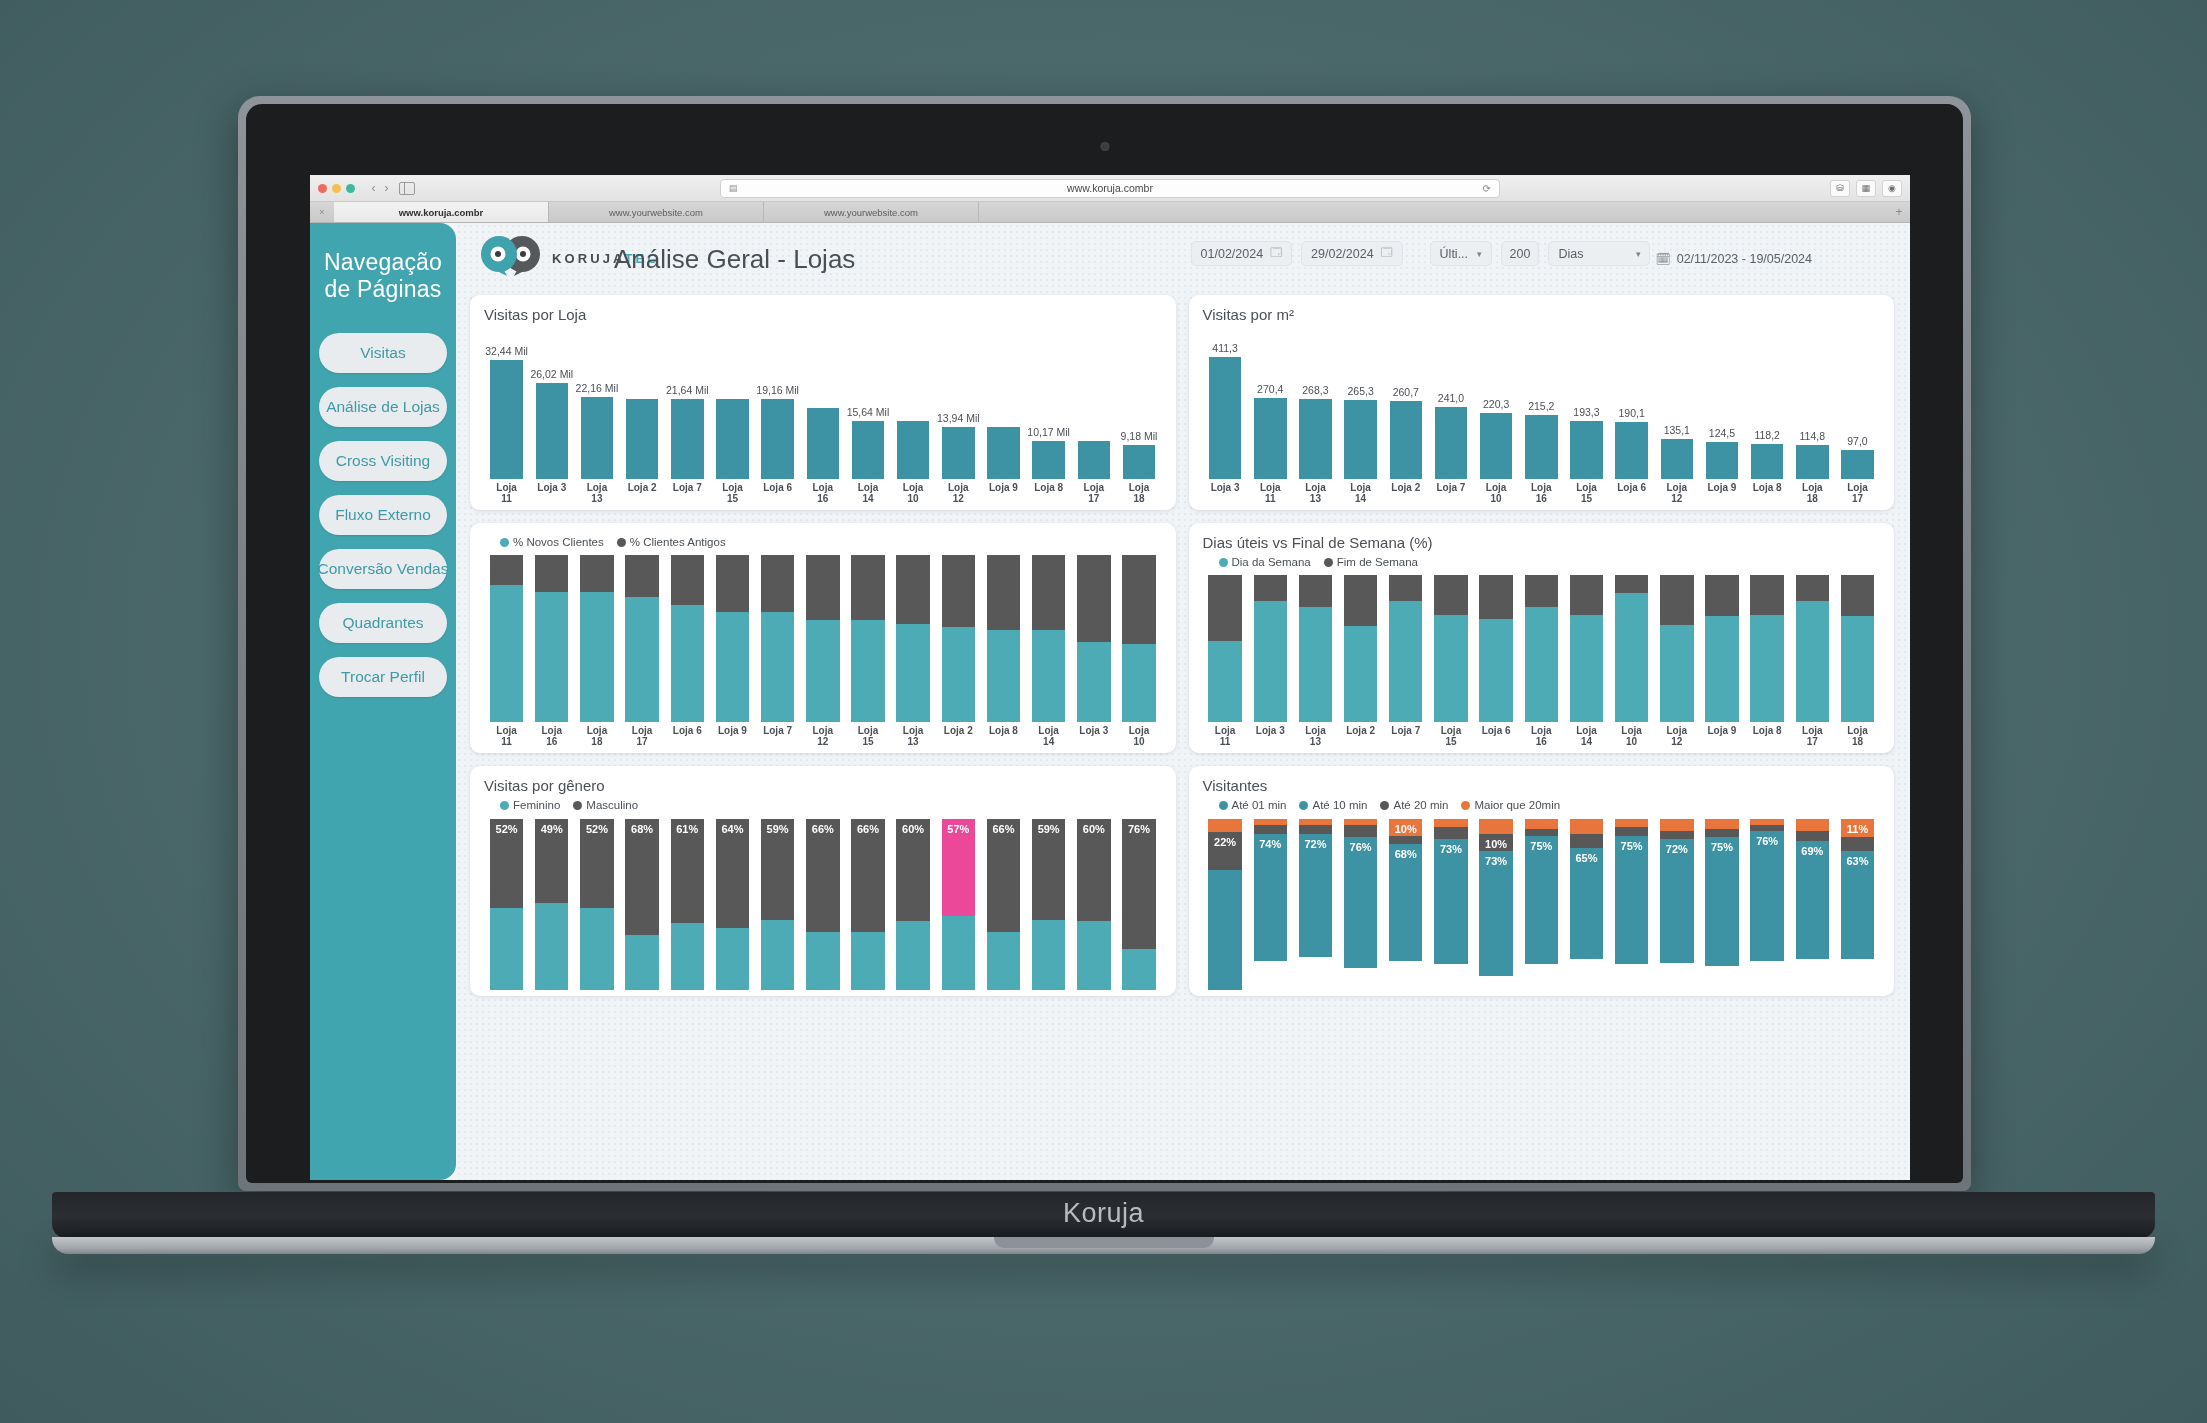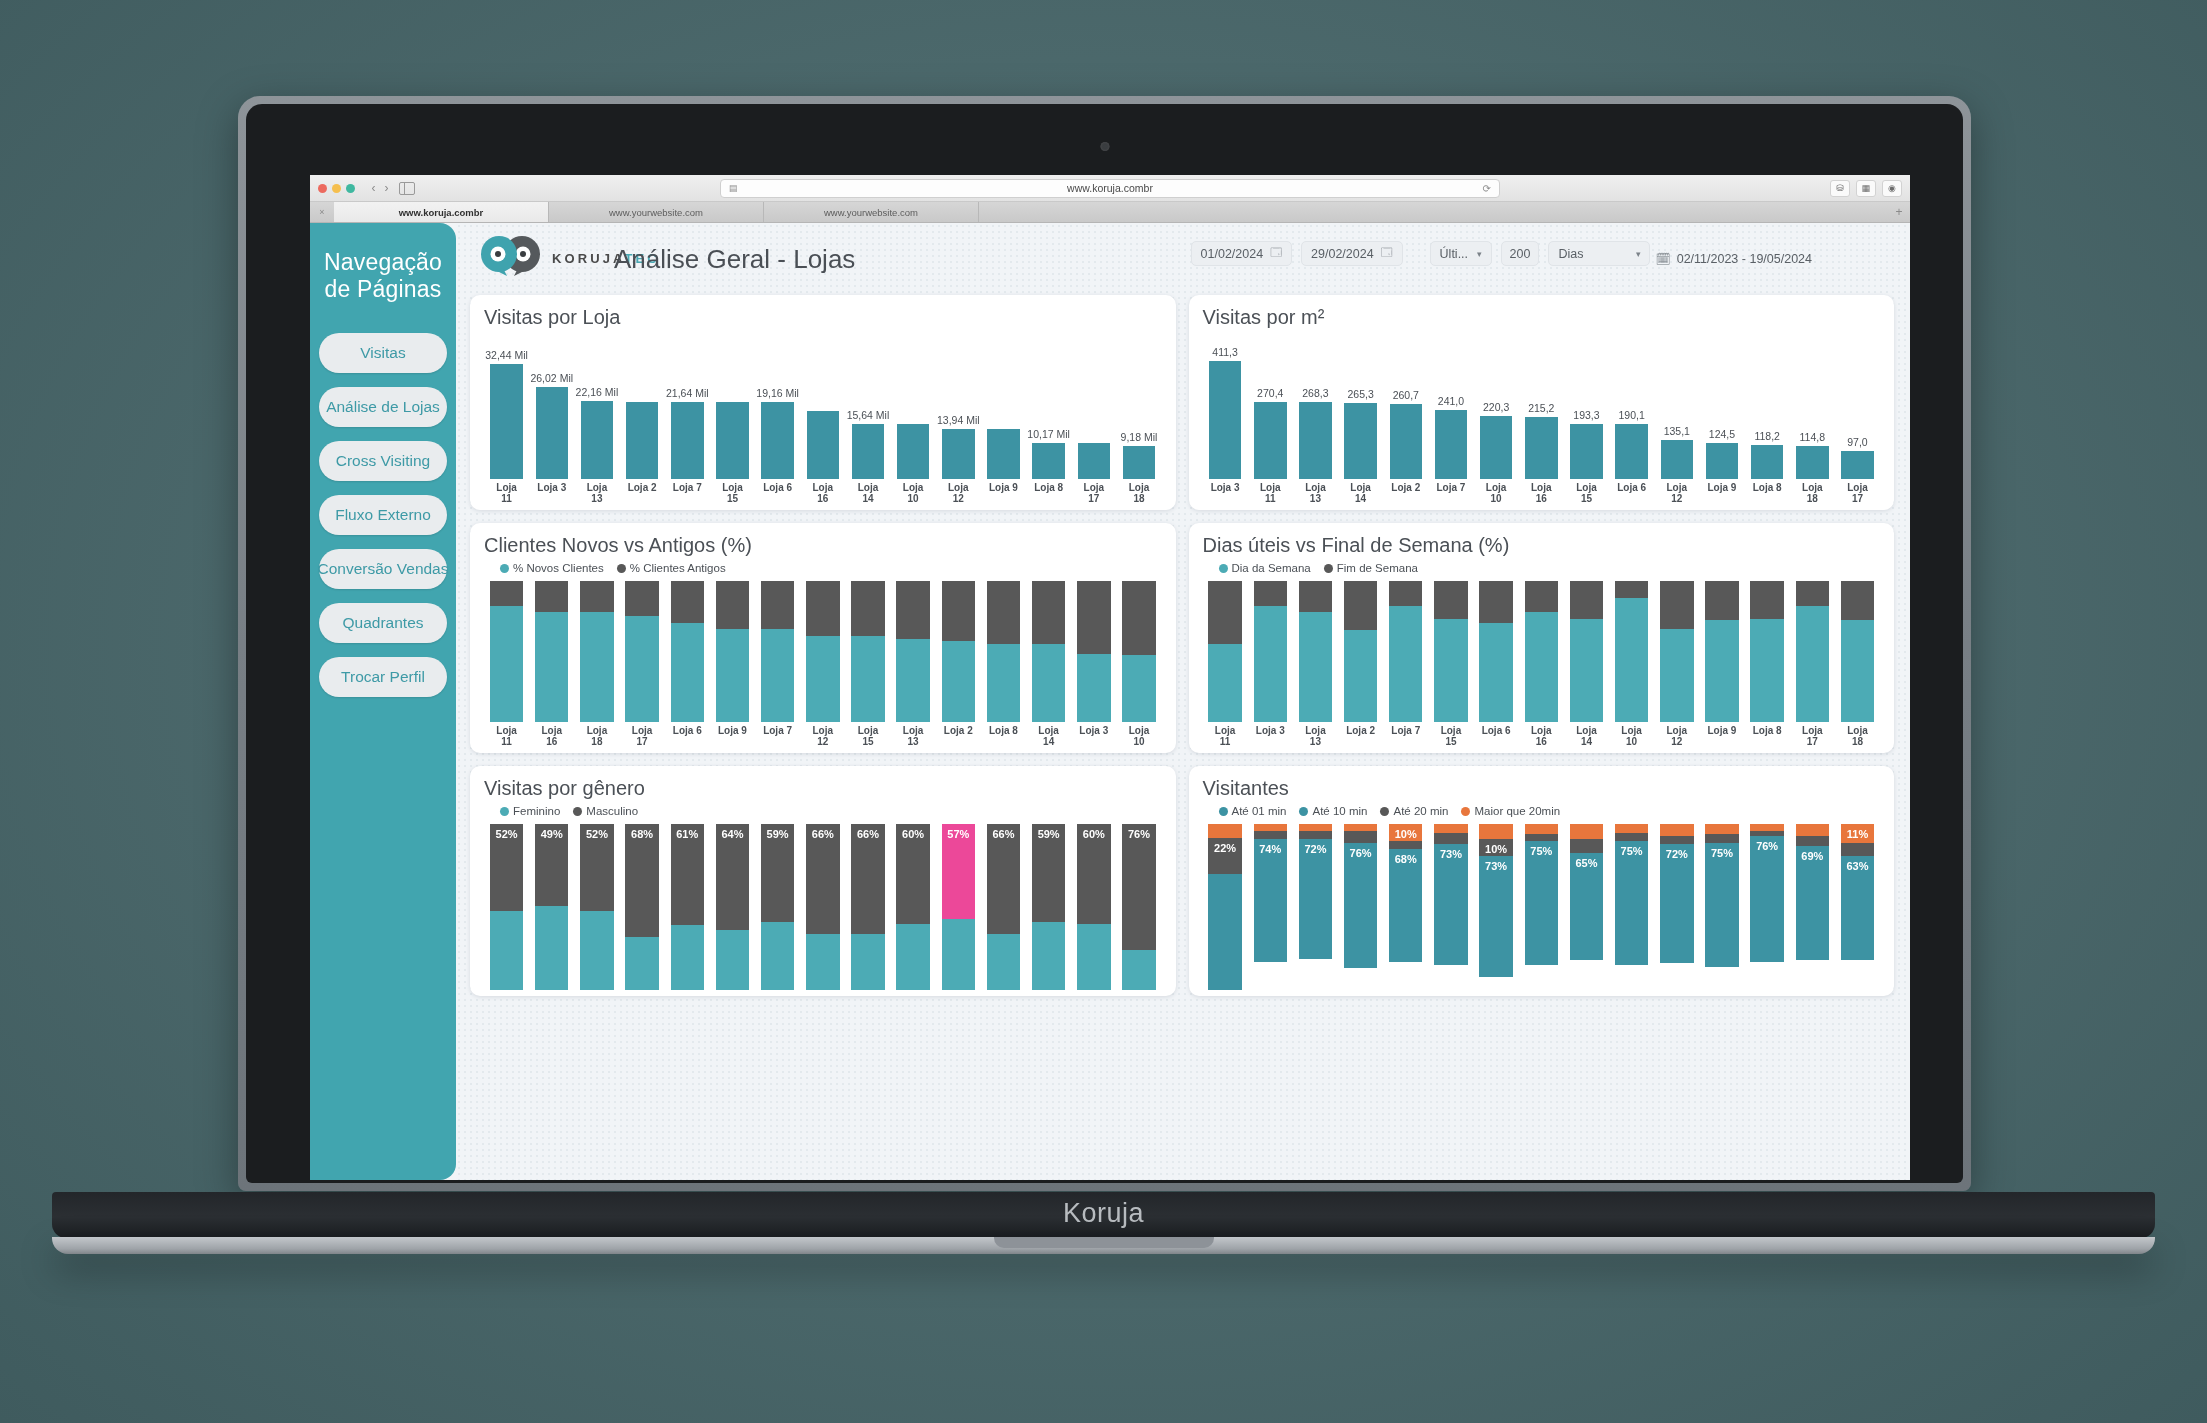--- a/index.html
+++ b/index.html
@@ -115,21 +115,21 @@
   .pill.dias { width:102px; justify-content:space-between; }
   .pill.ulti { width:62px; justify-content:space-between; }
   #range-row { display:flex; align-items:center; gap:6px; font-size:12.5px; color:#5a6066;
                padding-right:82px;}
 
   
   #grid { flex:1; display:grid; grid-template-columns:1fr 1fr;
           grid-template-rows:215px 230px 230px; gap:13px; padding:0 16px 0 14px; }
   .card { background:#fff; border-radius:10px; box-shadow:0 1px 4px rgba(30,50,70,.13);
           padding:11px 14px 6px 14px; display:flex; flex-direction:column; overflow:hidden;}
-  .card-title { font-size:20px; color:#4b5056; margin-bottom:3px; }
+  .card-title { font-size:15px; color:#4b5056; margin-bottom:3px; }
   .legend { display:flex; gap:13px; align-items:center; margin:2px 0 4px;padding-left:16px; }
   .legend span.sw { width:9px; height:9px; border-radius:50%; display:inline-block; margin-right:4px;}
   .legend .li { font-size:11.5px; color:#4b5056; display:flex; align-items:center; white-space:nowrap;}
 
   .plot { flex:1; display:flex; align-items:flex-end; position:relative; }
   .cols { display:flex; align-items:flex-end; justify-content:space-between;
           width:100%; height:100%; }
   .col { flex:1; display:flex; flex-direction:column; justify-content:flex-end;
          align-items:center; height:100%; position:relative; }
   .bar { width:72%; background:#3d93a3; }
@@ -435,21 +435,20 @@
                 <div class="xl">Loja 9</div>
                 <div class="xl">Loja 8</div>
                 <div class="xl">Loja
 18</div>
                 <div class="xl">Loja
 17</div>
               </div>
           </div>
 
           <div class="card">
-            <div class="card-title">Clientes Novos vs Antigos (%)</div>
             <div class="legend" id="c2-leg">
                 <div class="li">
                   <span class="sw" style="background: rgb(76, 171, 181);"></span>
                   <span>% Novos Clientes</span>
                 </div>
                 <div class="li">
                   <span class="sw" style="background: rgb(88, 88, 88);"></span>
                   <span>% Clientes Antigos</span>
                 </div>
               </div>

